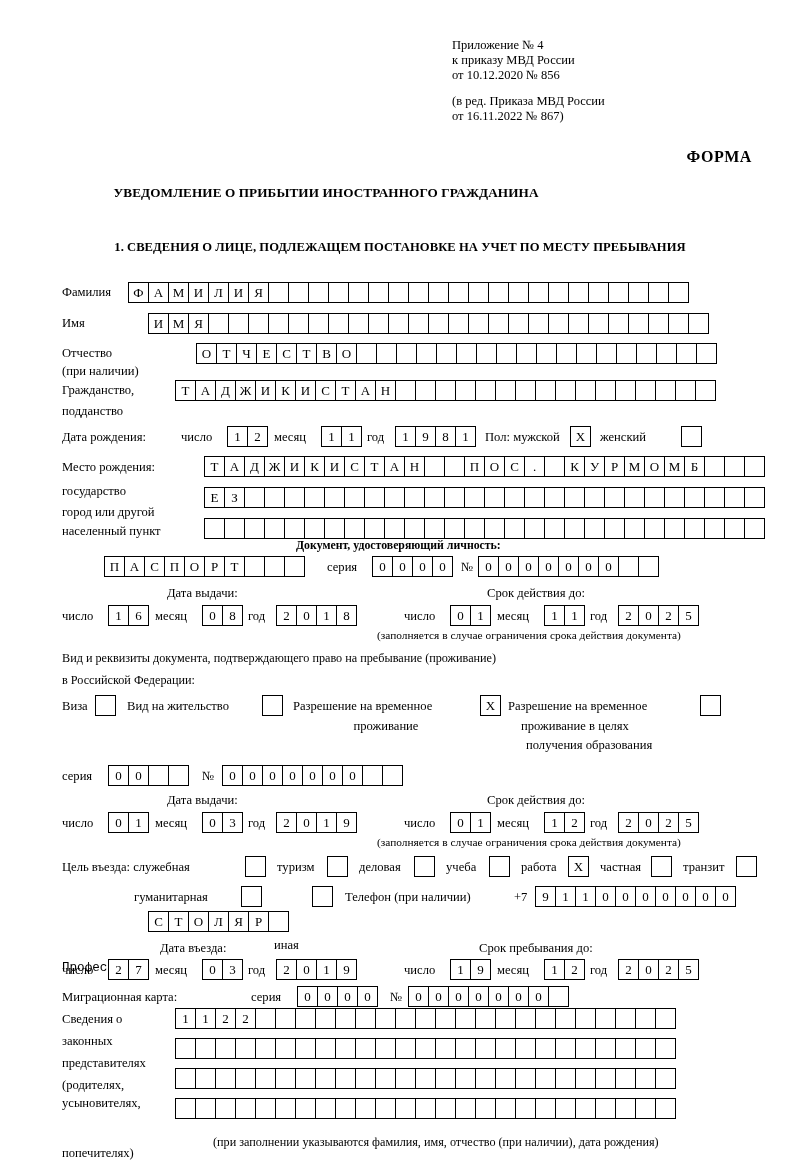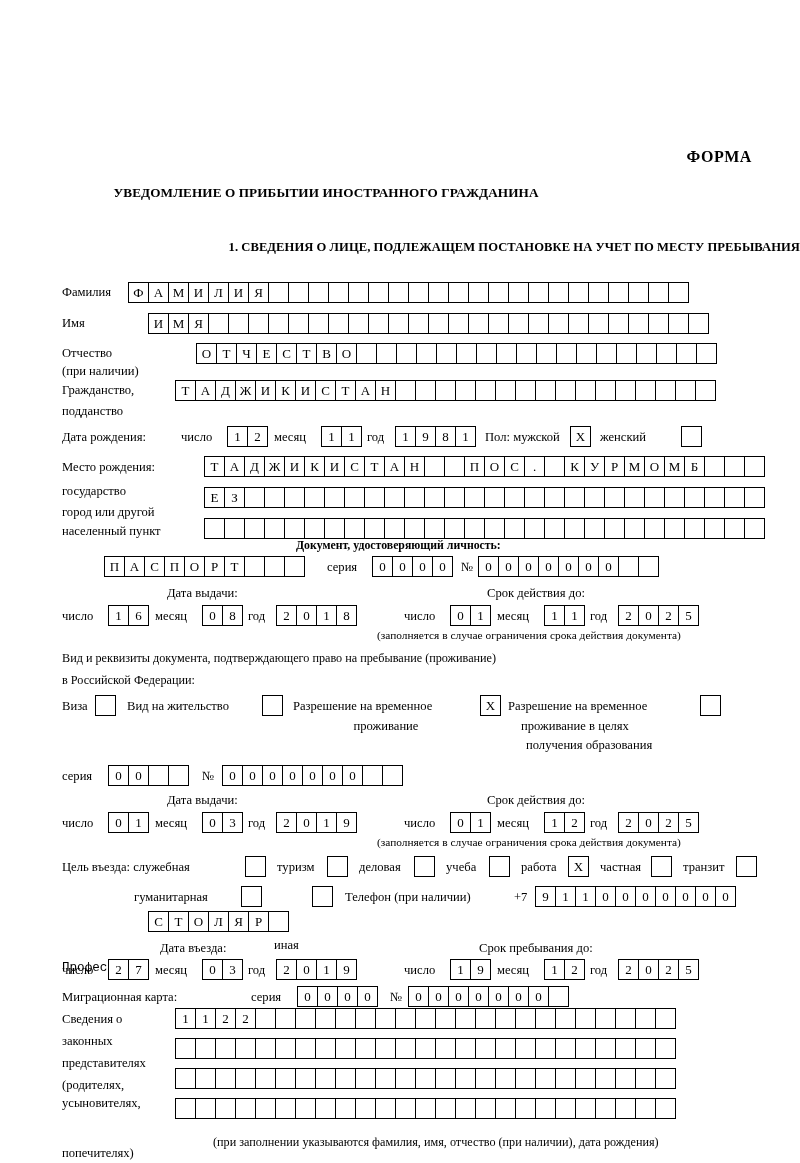--- a/index.html
+++ b/index.html
@@ -57,21 +57,21 @@
     border-bottom: 1px solid #000;
     vertical-align: middle;
     margin-left: 4px;
     height: 12px;
   }
   .sect1 {
     position: absolute;
     top: 240px;
     left: 0;
     width: 800px;
-    text-align: right;
+    text-align: center;
     font-size: 12.6px;
     font-weight: bold;
     letter-spacing: .05px;
   }
   
   .lbl {
     position: absolute;
     font-size: 12.6px;
     line-height: 15px;
     white-space: nowrap;
@@ -116,20 +116,27 @@
   .footnote {
     position: absolute;
     font-size: 12.2px;
   }
 </style>
 </head>
 <body>
 
 <div class="page">
 
+  <div class="hdr">
+    <div>Приложение № 4</div>
+    <div>к приказу МВД России</div>
+    <div>от 10.12.2020 № 856</div>
+    <div class="grp2">(в ред. Приказа МВД России</div>
+    <div>от 16.11.2022 № 867)</div>
+  </div>
 
   <div class="forma">ФОРМА</div>
 
   <div class="title">
     <div>УВЕДОМЛЕНИЕ О ПРИБЫТИИ ИНОСТРАННОГО ГРАЖДАНИНА</div>
   </div>
 
   <div class="sect1">1. СВЕДЕНИЯ О ЛИЦЕ, ПОДЛЕЖАЩЕМ ПОСТАНОВКЕ НА УЧЕТ ПО МЕСТУ ПРЕБЫВАНИЯ</div>
 
   <div class="lbl" style="left:62px; top:285px;">Фамилия</div>

